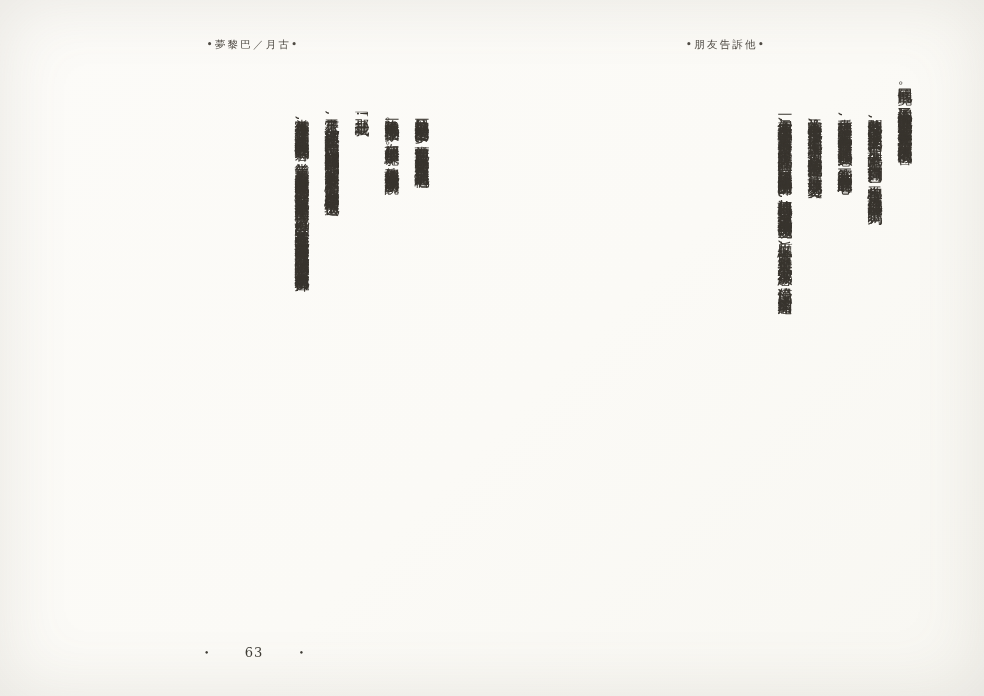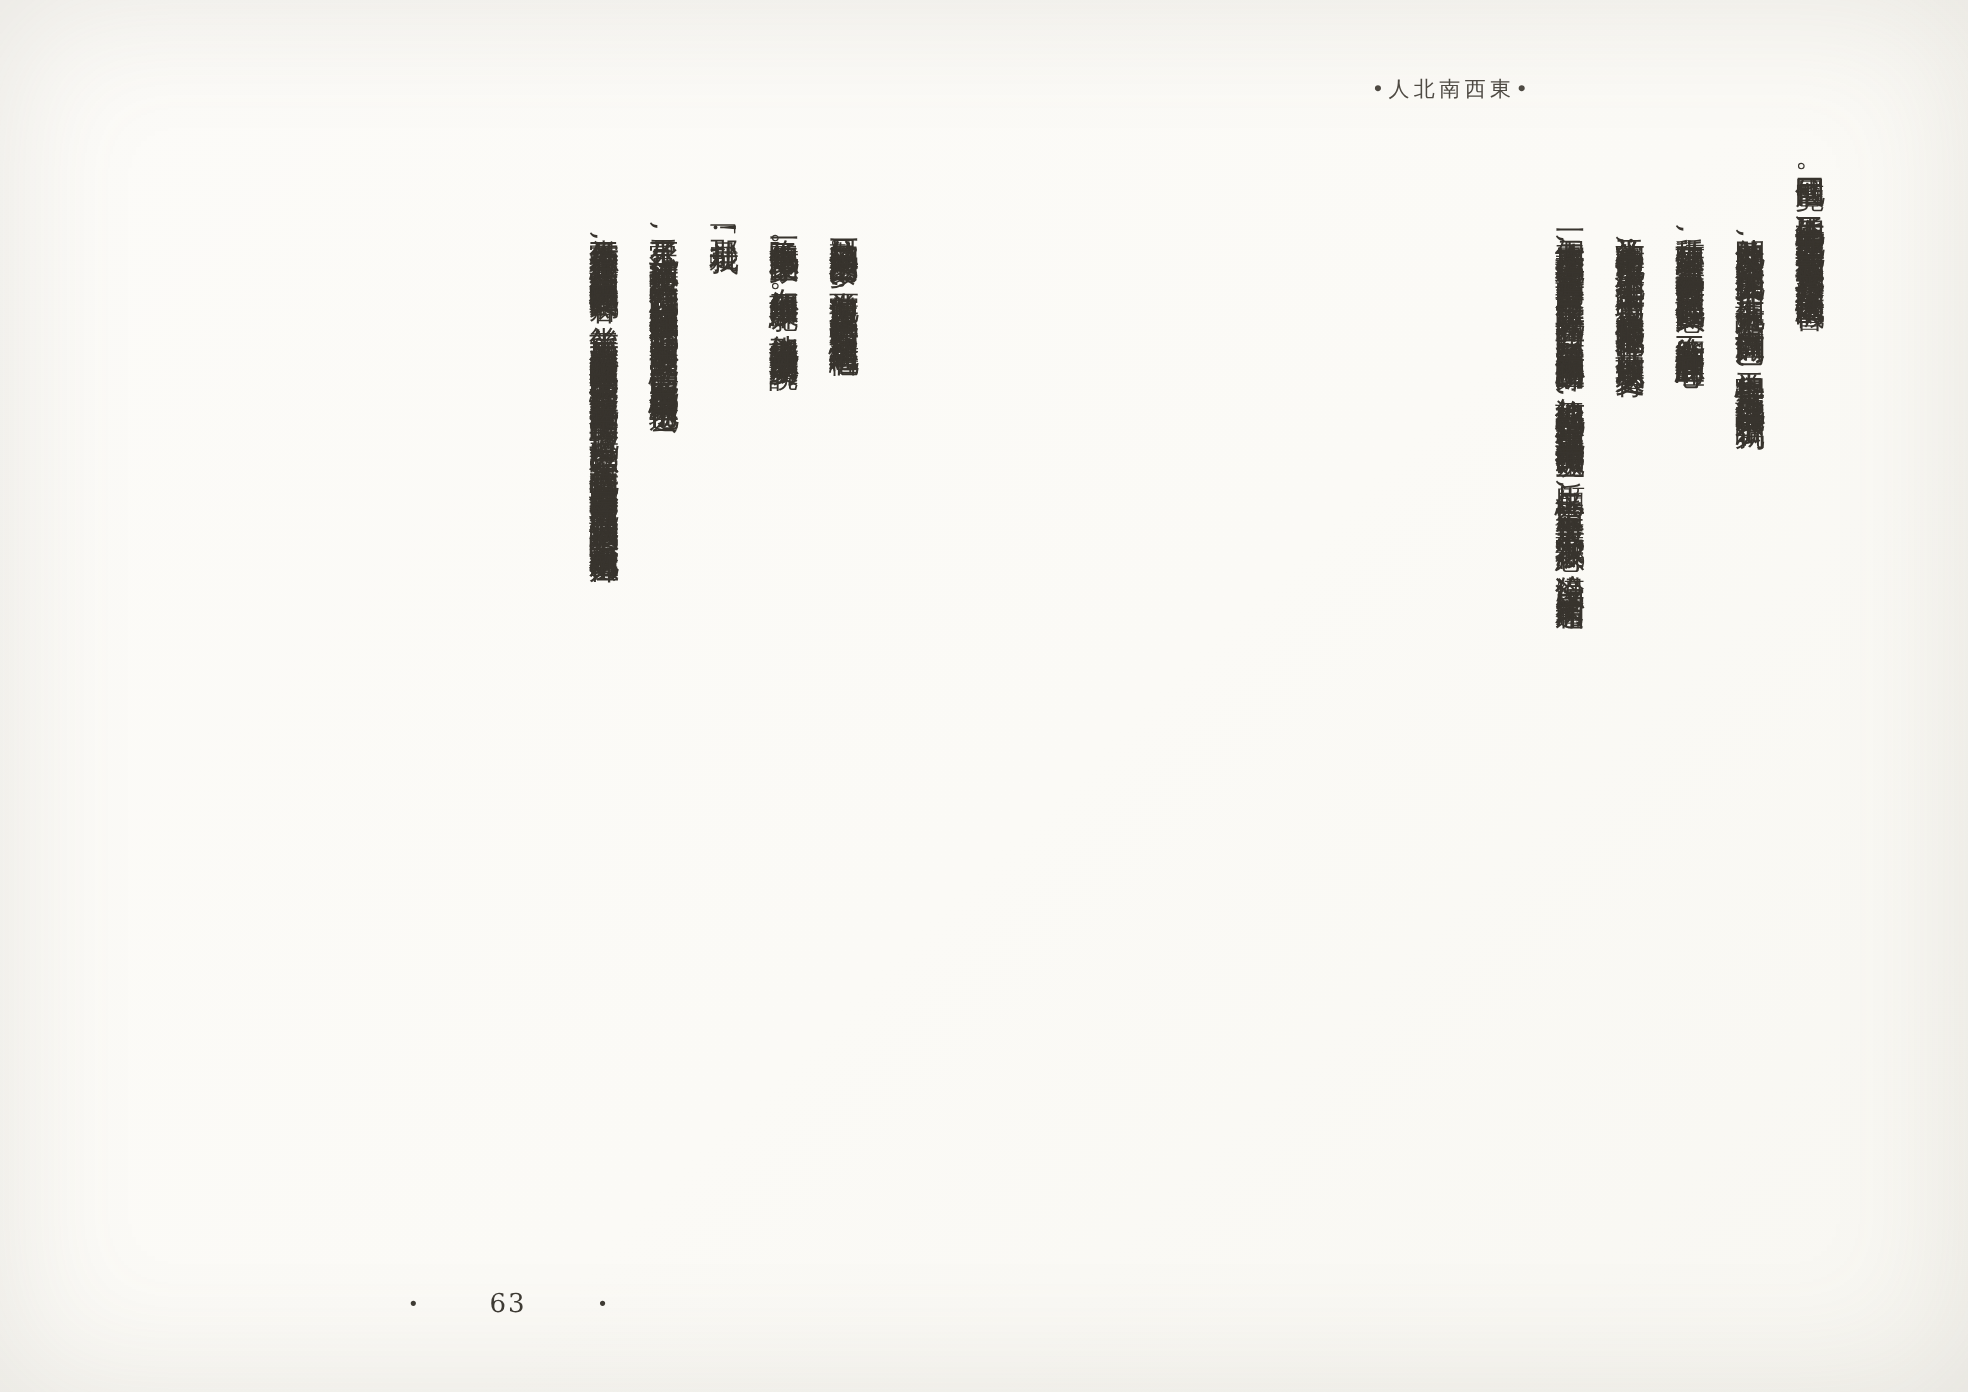--- a/index.html
+++ b/index.html
@@ -65,22 +65,23 @@
     color: #3e3b34;
   }
   .pagenum .num { font-size: 13px; letter-spacing: 1px; }
   .pagenum .dot { font-size: 9px; }
 </style>
 </head>
 <body>
 
 <div class="scan">
 
+  <div class="running-head left">•夢黎巴／月古•</div>
 
-  <div class="running-head right">•人北南西東•</div>
+  <div class="running-head right">•朋友告訴他•</div>
 
   <div class="page-text right-page">
       <p class="para">他回國展覽。他先交了四十幅油畫托大使館運回臺北,然後拿那四百美金先到埃及旅遊一番,結果失去了返抵國門的機會。</p>
       <p class="para indent">他曾問及法國朋友達昂,爲什麼他的夫人要工作?朋友告訴他,若不工作,則僅夠餬口而已。常玉卻覺得很奇怪,他認爲只要能餬口,不就夠了嗎?</p>
       <p class="para indent">由種種跡象看來,戕害常玉藝術生命最大的致命傷,是在於他的缺少責任感、不能節制及今朝有酒今朝醉的苟且心理。</p>
       <p class="para indent">常玉的藝術生命是被他自己埋沒了;他不知安排生活,不爲明天打算,機會來的時候未能把握,任其溜走,以致與成功失之交臂。</p>
       <p class="para indent">一個天才需要機運及環境的培養,更需要靠自己的努力及肯定,而常玉蹉跎了大好光陰,再回頭時,發覺自己的生命已似塞納河上夕陽的餘暉。無論他如何地眷戀巴黎,也不過是一個飄泊異域三十多年的孤獨靈魂。反顧一生,愛情虛空,事業又無成,常玉深深被鄉愁、冷漠侵蝕,受窮困病痛相逼。</p>
     </div>
 
   <div class="page-text left-page">

